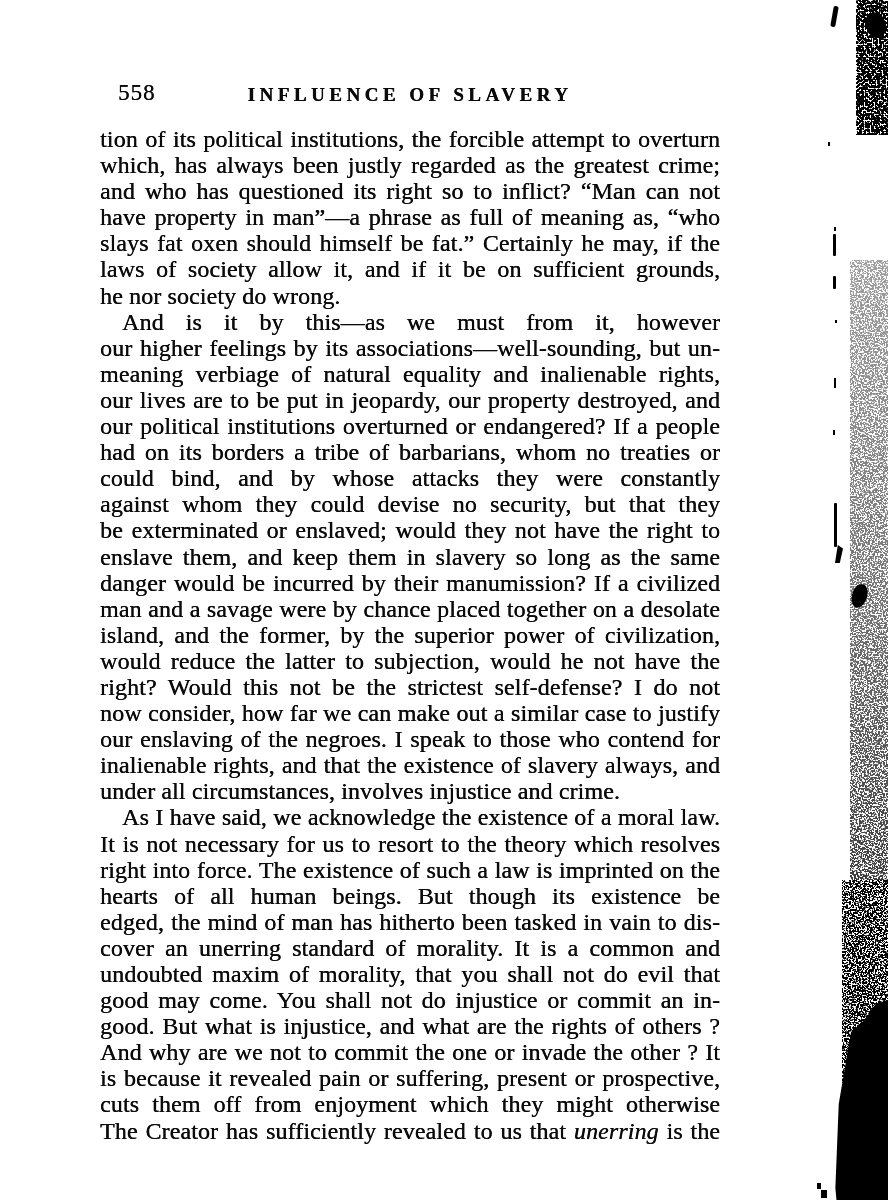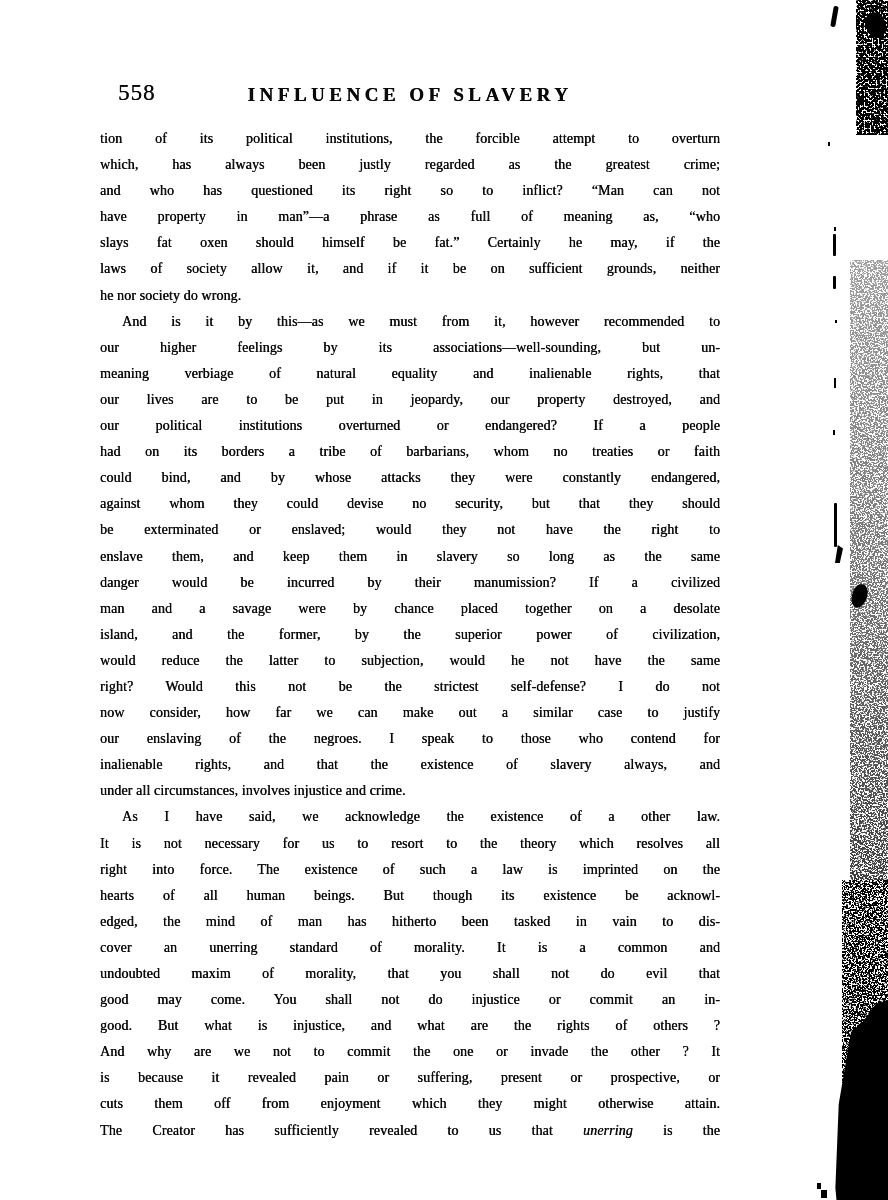--- a/index.html
+++ b/index.html
@@ -40,21 +40,21 @@
     color: #0a0a0a;
     text-shadow: 0.3px 0 currentColor;
   }
 
   
   .text-block {
     position: absolute;
     left: 100px; top: 126px;
     width: 620px;
     color: #0b0b0b;
-    font-size: 14px;
+    font-size: 24px;
     text-shadow: 0.35px 0 currentColor;
     letter-spacing: 0.1px;
   }
   .line {
     height: 26.1px;
     line-height: 26.1px;
     text-align: justify;
     text-align-last: justify;
     white-space: normal;
     overflow: hidden;
@@ -109,21 +109,21 @@
         <div class="line"><span>man and a savage were by chance placed together on a desolate</span></div>
         <div class="line"><span>island, and the former, by the superior power of civilization,</span></div>
         <div class="line"><span>would reduce the latter to subjection, would he not have the same</span></div>
         <div class="line"><span>right?  Would this not be the strictest self-defense?  I do not</span></div>
         <div class="line"><span>now consider, how far we can make out a similar case to justify</span></div>
         <div class="line"><span>our enslaving of the negroes.  I speak to those who contend for</span></div>
         <div class="line"><span>inalienable rights, and that the existence of slavery always, and</span></div>
         <div class="line final"><span>under all circumstances, involves injustice and crime.</span></div>
       </div>
       <div class="para indent">
-        <div class="line"><span>As I have said, we acknowledge the existence of a other law.</span></div>
+        <div class="line"><span>As I have said, we acknowledge the existence of a moral law.</span></div>
         <div class="line"><span>It is not necessary for us to resort to the theory which resolves all</span></div>
         <div class="line"><span>right into force.  The existence of such a law is imprinted on the</span></div>
         <div class="line"><span>hearts of all human beings.  But though its existence be acknowl-</span></div>
         <div class="line"><span>edged, the mind of man has hitherto been tasked in vain to dis-</span></div>
         <div class="line"><span>cover an unerring standard of morality.  It is a common and</span></div>
         <div class="line"><span>undoubted maxim of morality, that you shall not do evil that</span></div>
         <div class="line"><span>good may come.  You shall not do injustice or commit an in-</span></div>
         <div class="line"><span>good.  But what is injustice, and what are the rights of others ?</span></div>
         <div class="line"><span>And why are we not to commit the one or invade the other ?  It</span></div>
         <div class="line"><span>is because it revealed pain or suffering, present or prospective, or</span></div>

